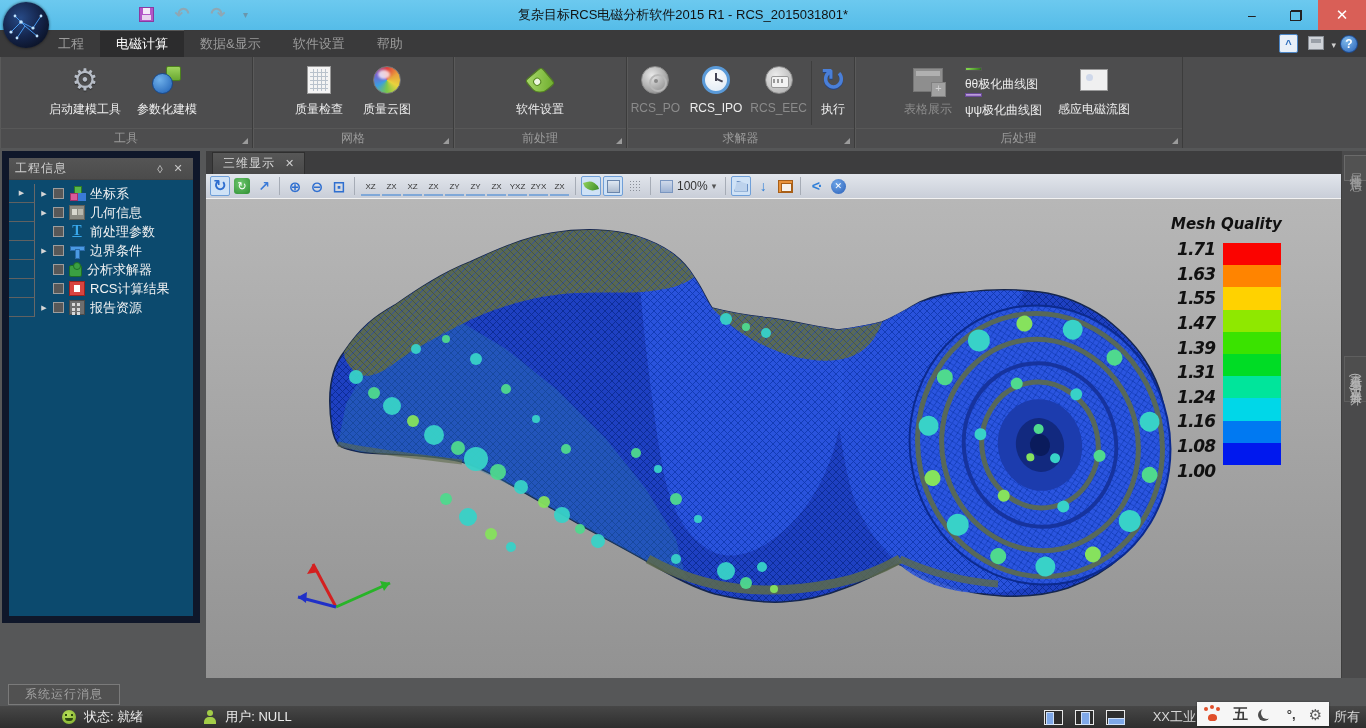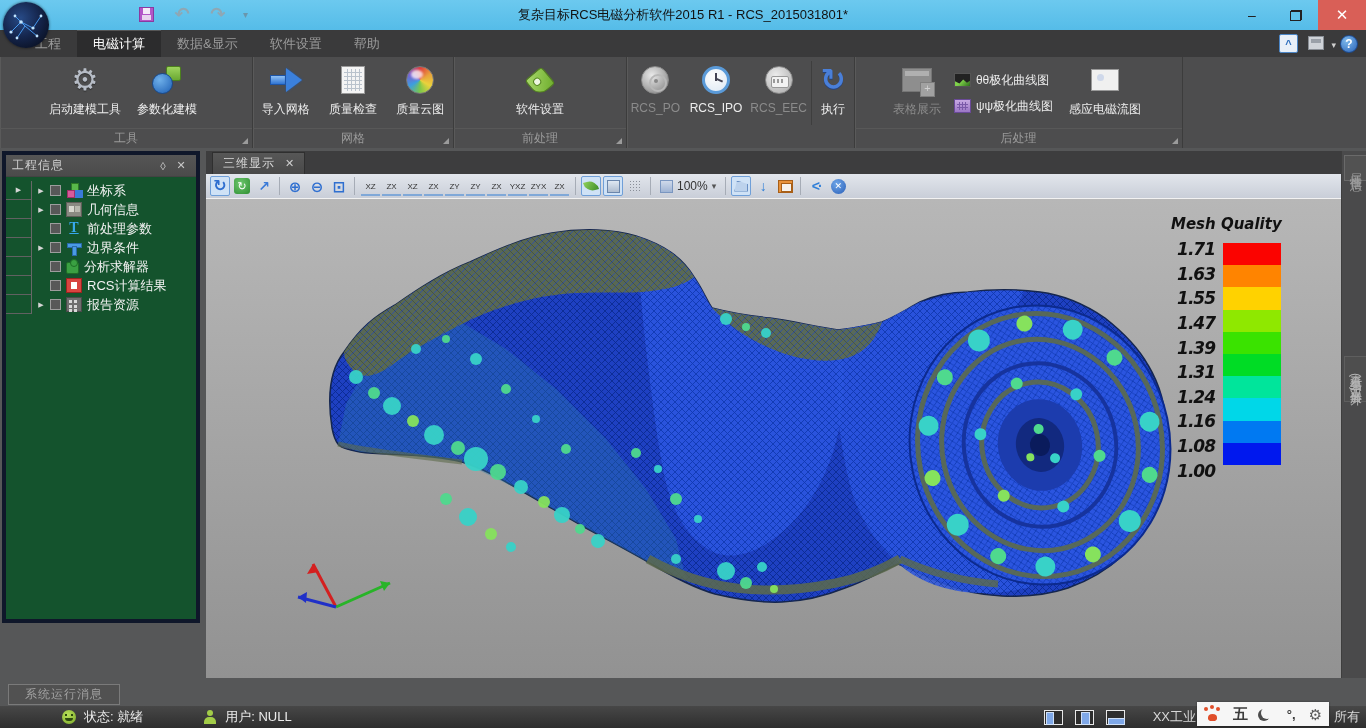--- a/index.html
+++ b/index.html
@@ -24,21 +24,21 @@
   .title-text { width:100%; text-align:center; font-size:13px; color:#111; }
   .win-controls { position:absolute; right:0; top:0; height:30px; display:flex; }
   .wc { width:44px; height:30px; display:flex; align-items:center; justify-content:center; color:#222; font-size:14px; }
   .wc.close { background:#d95f57; color:#fff; width:48px; font-size:15px; }
   .restore-ic { position:relative; width:12px; height:11px; }
   .restore-ic::before { content:""; position:absolute; right:0; top:0; width:9px; height:8px; border:1.5px solid #222; }
   .restore-ic::after { content:""; position:absolute; left:0; bottom:0; width:9px; height:8px; border:1.5px solid #222; background:#5fc3ea; }
 
   
   .menubar { position:absolute; left:0; top:30px; width:1366px; height:27px; background:#3a3a3b;
-    display:flex; align-items:stretch; padding-left:19px; }
+    display:flex; align-items:stretch; padding-left:42px; }
   .mtab { padding:0 16px; display:flex; align-items:center; font-size:13px; color:#9b9b9b; }
   .mtab.active { background:#2c2c2d; color:#fff; border-top:1px solid #555; }
   .menubar-right { position:absolute; right:8px; top:4px; display:flex; gap:10px; align-items:center; }
   .collapse-btn { width:19px; height:19px; background:#e9f0f8; border:1px solid #4c86c6; border-radius:2px;
     color:#2f6fbd; font-size:11px; font-weight:bold; display:flex; align-items:center; justify-content:center; }
   .winmenu { width:22px; height:18px; position:relative; }
   .winmenu .pr { width:16px; height:14px; background:#cfd3d8; border:1px solid #8a8f96; position:absolute; left:0; top:1px; }
   .winmenu .pr::before { content:""; position:absolute; left:2px; top:2px; right:2px; height:4px; background:#9aa0a8; }
   .winmenu .dd { position:absolute; right:-6px; top:5px; font-size:9px; color:#cfcfcf; }
   .helpbtn { width:18px; height:18px; border-radius:50%; background:radial-gradient(circle at 35% 30%,#7db9ec,#2a63b8);
@@ -95,32 +95,32 @@
   .i-table::after { content:"+"; position:absolute; right:-4px; bottom:-6px; width:13px; height:13px; background:#b0b0b0; border:1px solid #888; color:#e8e8e8; font-size:11px; line-height:11px; text-align:center; }
   .i-photo { width:28px; height:22px; background:#f0f0f0; border:1px solid #999; padding:2px; }
   .i-photo .sky { width:100%; height:100%; background:linear-gradient(#1b2a5e 55%,#6b4a32 55%); position:relative; }
   .i-photo .sky::before { content:""; position:absolute; left:3px; top:2px; width:7px; height:7px; border-radius:50%; background:#cfd8ea; }
   .i-report { position:relative; width:26px; height:28px; }
   .i-report .p1,.i-report .p2 { position:absolute; width:18px; height:24px; background:#fcfcfc; border:1px solid #9a9a9a; }
   .i-report .p1 { left:0; top:3px; }
   .i-report .p2 { left:6px; top:0; background:linear-gradient(#fff 0,#fff 100%); }
   .i-report .p2::before { content:""; position:absolute; inset:3px 3px 4px 3px;
     background:repeating-linear-gradient(#0000 0 2px,#aab4be 2px 3px); }
-  .smallbtn { display:flex; align-items:center; gap:5px; height:26px; padding:0 4px; }
+  .smallbtn { display:flex; align-items:flex-start; gap:5px; height:26px; padding:0 4px;flex-direction:column; }
   .smallbtn .lbl { font-size:12px; color:#ececec; white-space:nowrap; }
   .i-curve1 { width:17px; height:14px; background:#222; border:1px solid #555; position:relative; overflow:hidden; }
   .i-curve1::before { content:""; position:absolute; left:0; bottom:0; width:100%; height:8px; background:linear-gradient(135deg,#7fd24a 40%,#2e6e1c); clip-path:polygon(0 100%,0 40%,30% 70%,55% 20%,80% 60%,100% 35%,100% 100%); }
   .i-curve2 { width:17px; height:14px; background:linear-gradient(#c6a8e2,#9a76c4); border:1px solid #6a4a98; position:relative; }
   .i-curve2::before { content:""; position:absolute; inset:2px; background:repeating-linear-gradient(90deg,#0000 0 2px,#7a5aa8 2px 3px),repeating-linear-gradient(#0000 0 2px,#7a5aa8 2px 3px); }
 
   
   .content { position:absolute; left:0; top:148px; width:1366px; height:535px; background:#565758; }
 
   
-  .left-panel { position:absolute; left:2px; top:3px; width:198px; height:472px; background:#14532d; border:4px solid #0f172a; }
+  .left-panel { position:absolute; left:2px; top:3px; width:198px; height:472px; background:#0c4a6e; border:7px solid #0f172a; }
   .lp-header { height:22px; background:linear-gradient(#555,#4b4b4b); border-bottom:1px solid #434343;
     display:flex; align-items:center; padding:0 6px; }
   .lp-title { font-size:12px; color:#cfcfcf; letter-spacing:1px; flex:1; }
   .lp-ico { color:#c8c8c8; font-size:11px; width:18px; text-align:center; }
   .tree { padding-top:4px; }
   .trow { display:flex; align-items:center; height:19px; }
   .t-col0 { width:26px; align-self:stretch; border-right:1px solid #686868; border-bottom:1px solid #616161; display:flex; align-items:center; justify-content:center; }
   .t-exp { width:18px; text-align:center; font-size:7px; color:#d6d6d6; }
   .t-chk { width:11px; height:11px; border:1px solid #9d9d9d; background:#585858; margin-right:5px; }
   .t-ic { width:16px; height:15px; margin-right:5px; position:relative; }
@@ -305,29 +305,20 @@
       </div>
       <div class="gfoot">
           <span>工具</span>
           <span class="gcorner"></span>
         </div>
     </div>
 
     <div class="rgroup" style="width:201px">
       <div class="rbtn" style="width:66px">
         <span class="ric">
-            <span class="i-import">
-              <span class="shaft"></span>
-              <span class="head"></span>
-            </span>
-          </span>
-        <span class="lbl">导入网格</span>
-      </div>
-      <div class="rbtn" style="width:66px">
-        <span class="ric">
             <span class="i-page grid"></span>
           </span>
         <span class="lbl">质量检查</span>
       </div>
       <div class="rbtn" style="width:66px">
         <span class="ric">
             <span class="i-sphere-rainbow"></span>
           </span>
         <span class="lbl">质量云图</span>
       </div>
@@ -368,20 +359,24 @@
             <span class="i-eec"></span>
           </span>
         <span class="lbl">RCS_EEC</span>
       </div>
       <div class="rbtn" style="width:44px; border-left:1px solid #3e3e3e">
         <span class="ric">
             <span class="i-exec">↻</span>
           </span>
         <span class="lbl">执行</span>
       </div>
+      <div class="gfoot">
+          <span>求解器</span>
+          <span class="gcorner"></span>
+        </div>
     </div>
 
     <div class="rgroup" style="width:328px">
       <div class="rbtn disabled" style="width:62px">
         <span class="ric">
             <span class="i-table"></span>
           </span>
         <span class="lbl">表格展示</span>
       </div>
       <div style="display:flex; flex-direction:column; justify-content:center; height:64px">

